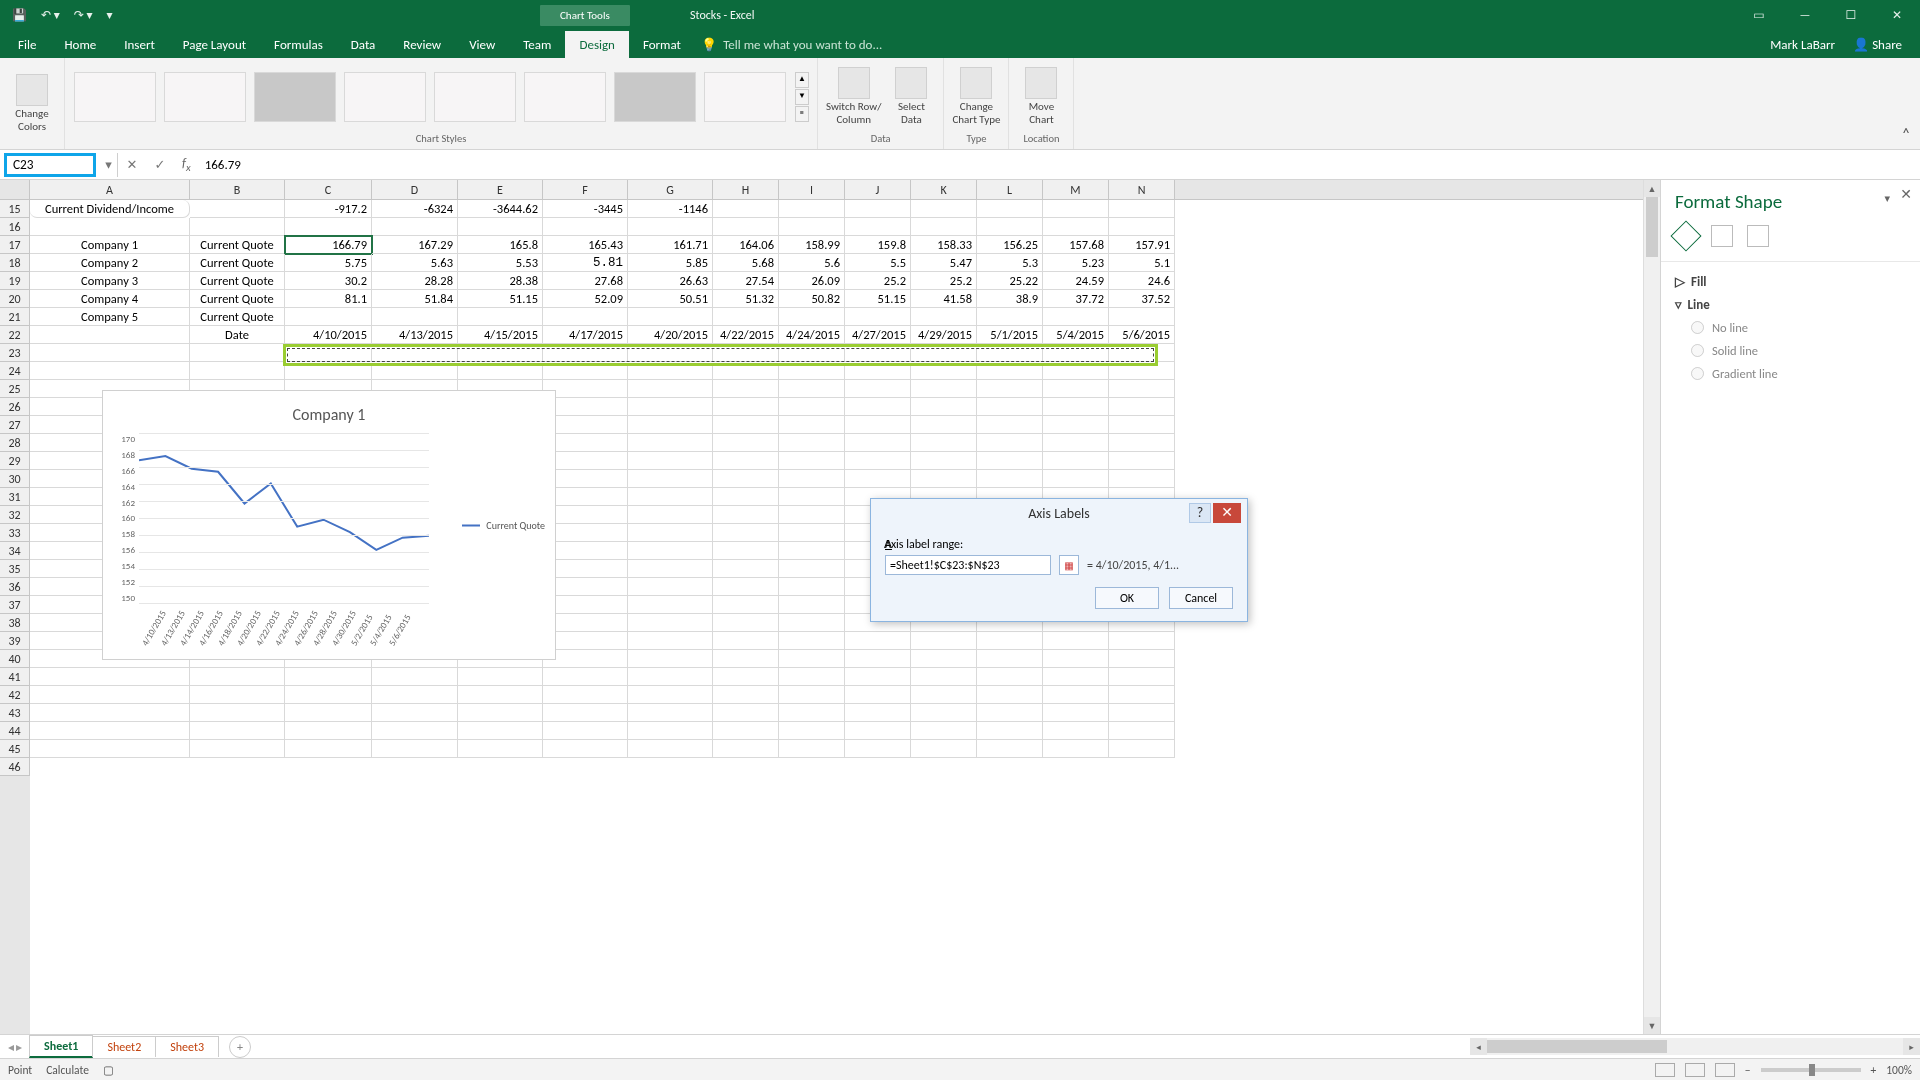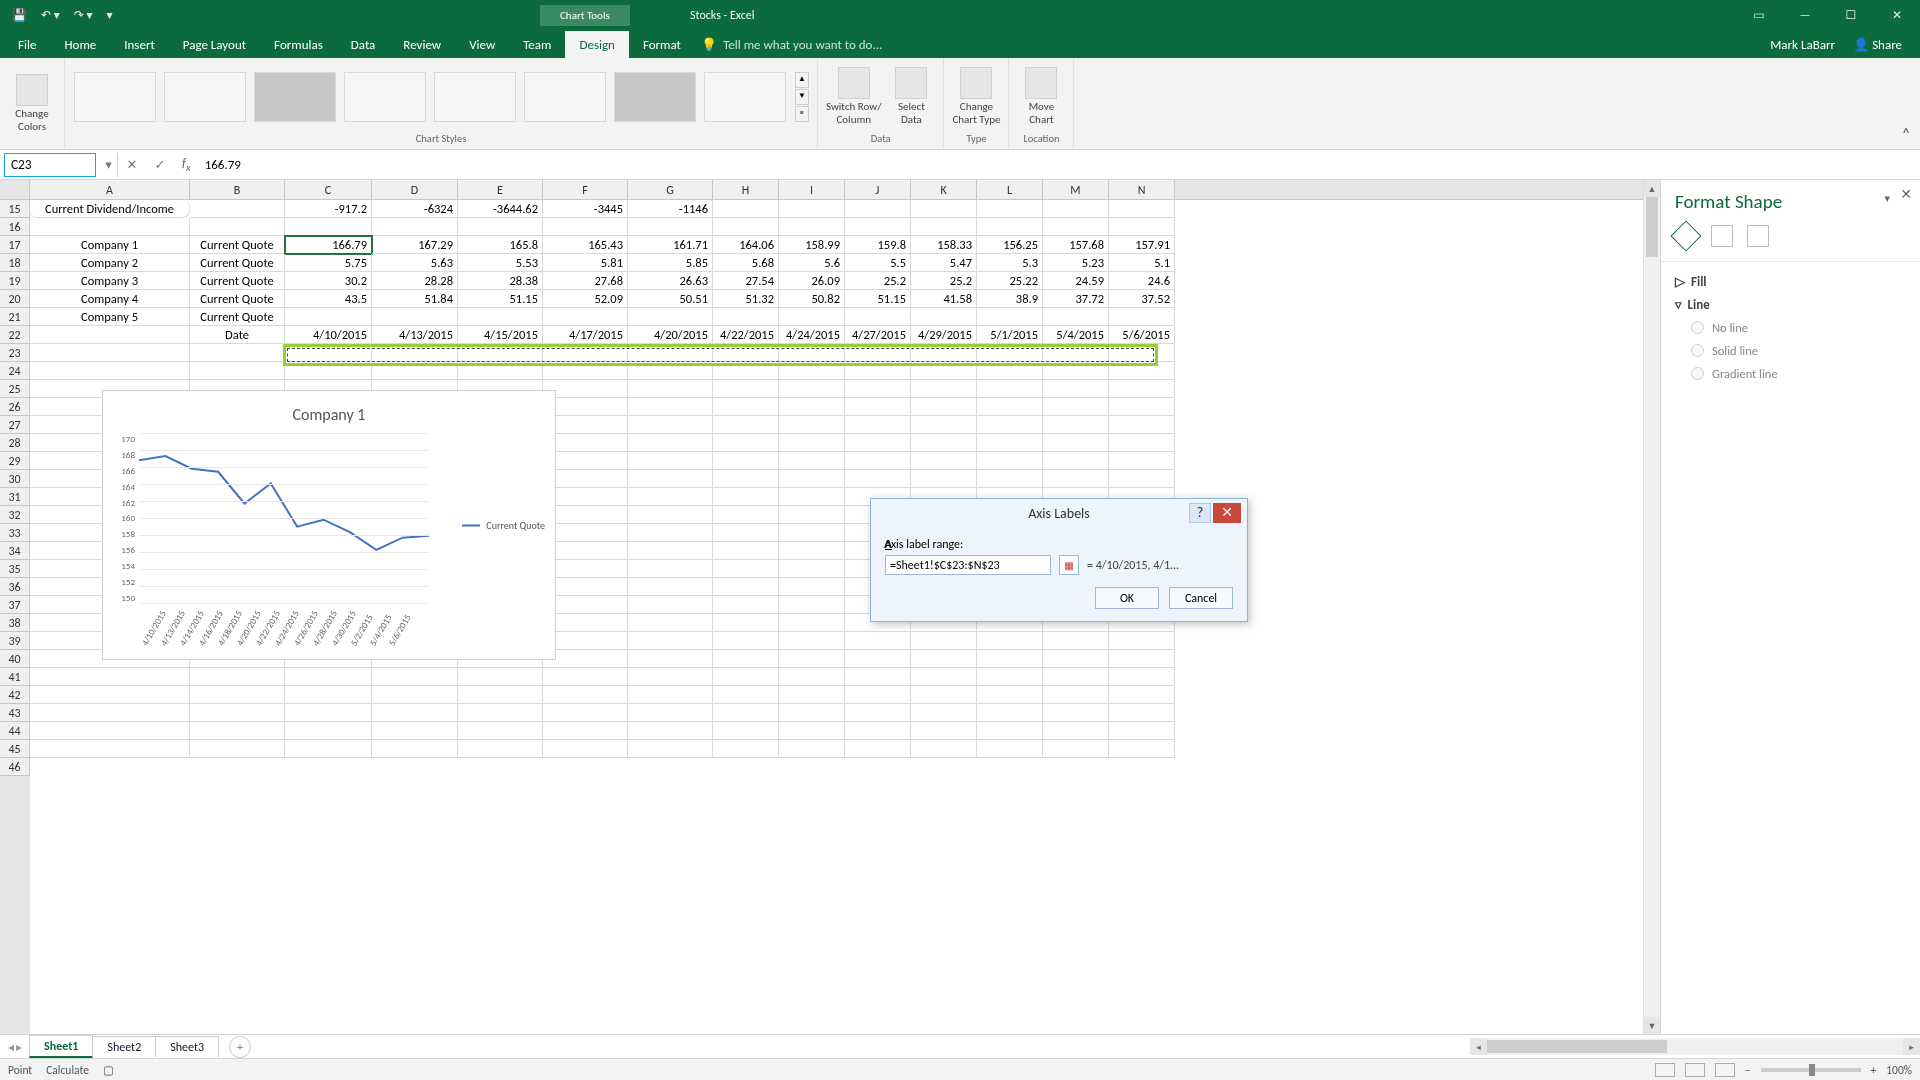--- a/index.html
+++ b/index.html
@@ -28,21 +28,21 @@
 .rgroup .items { display: flex; gap: 6px; flex: 1; align-items: center; }
 .rgroup .label { font-size: 10.5px; color: #666; padding-bottom: 2px; }
 .rbtn { display: flex; flex-direction: column; align-items: center; font-size: 11px; color: #444; gap: 2px; min-width: 48px; text-align: center; line-height: 1.15; }
 .ricon { width: 32px; height: 32px; background: #e6e6e6; border: 1px solid #d0d0d0; }
 .chart-style-thumb { width: 82px; height: 50px; background: #f7f5f6; border: 1px solid #d9d9d9; display: inline-block; margin: 0 1px; }
 .chart-style-thumb.sel { background: #c8c8c8; }
 .ribbon-collapse { margin-left: auto; width: 28px; display: flex; align-items: flex-end; justify-content: center; padding-bottom: 6px; color: #555; }
 
 
 .fbar { height: 30px; border-bottom: 1px solid #d4d4d4; display: flex; align-items: center; font-size: 13px; }
-.namebox { width: 92px; border: 1px solid #0ea5e9; height: 24px; margin: 0 4px; padding: 2px 6px; }
+.namebox { width: 92px; border: 3px solid #0ea5e9; height: 24px; margin: 0 4px; padding: 2px 6px; }
 .namebox-dd { width: 18px; text-align: center; color: #777; border-right: 1px solid #cfcfcf; height: 24px; line-height: 24px; }
 .fbar .fx-btn { width: 28px; text-align: center; color: #777; }
 .fbar .fx-lbl { font-style: italic; color: #666; padding: 0 8px; }
 .fbar .formula { flex: 1; padding-left: 6px; }
 
 
 .main { display: flex; height: calc(1080px - 30px - 28px - 92px - 30px - 24px - 22px); }
 
 
 .gridwrap { flex: 1; position: relative; overflow: hidden; }
@@ -96,21 +96,21 @@
 .dialog label { display: block; margin-bottom: 4px; }
 .dialog .range-row { display: flex; align-items: center; gap: 8px; }
 .dialog input[type=text] { border: 1px solid #9cb8d9; padding: 2px 4px; font-size: 12px; }
 .dialog .rangebtn { width: 20px; height: 20px; border: 1px solid #9cb8d9; background: #fff; display: flex; align-items: center; justify-content: center; font-size: 10px; color: #c33; }
 .dialog .dbtns { display: flex; justify-content: flex-end; gap: 10px; margin-top: 12px; }
 .dialog .dbtns button { width: 64px; height: 22px; background: #f6f9fd; border: 1px solid #9cb8d9; font-size: 12px; }
 
 
 .sheettabs { height: 24px; background: #fff; border-top: 1px solid #d4d4d4; display: flex; align-items: center; font-size: 12px; position: relative; }
 .sheettabs .nav { padding: 0 8px; color: #999; display: flex; gap: 2px; }
-.sheettabs .stab { padding: 3px 14px; border: 1px solid #ccc; border-bottom: none; background: #fff; margin-left: -1px; color: #0f172a; }
+.sheettabs .stab { padding: 3px 14px; border: 1px solid #ccc; border-bottom: none; background: #fff; margin-left: -1px; color: #c2410c; }
 .sheettabs .stab.active { border-bottom: 2px solid #0c6b3d; font-weight: 600; color: #0c6b3d; background: #fff; }
 .sheettabs .addtab { width: 22px; height: 22px; border: 1px solid #ccc; border-radius: 50%; text-align: center; line-height: 20px; color: #888; margin-left: 10px; }
 .sheettabs .hscroll { margin-left: auto; display: flex; align-items: center; width: 450px; }
 .sheettabs .hscroll .arrow { width: 17px; height: 17px; background: #e6e6e6; text-align: center; font-size: 9px; line-height: 17px; color: #666; }
 .sheettabs .hscroll .track { flex: 1; height: 17px; background: #f0f0f0; position: relative; }
 .sheettabs .hscroll .thumb { position: absolute; left: 0; width: 180px; top: 2px; bottom: 2px; background: #cdcdcd; }
 
 
 .statusbar { height: 22px; background: #f3f3f3; border-top: 1px solid #d4d4d4; display: flex; align-items: center; font-size: 11.5px; color: #555; padding: 0 8px; gap: 14px; }
 .statusbar .right { margin-left: auto; display: flex; align-items: center; gap: 10px; }
@@ -336,21 +336,21 @@
           <div class="cell right" style="width: 66px;">156.25</div>
           <div class="cell right" style="width: 66px;">157.68</div>
           <div class="cell right" style="width: 66px;">157.91</div>
         </div>
         <div class="row">
           <div class="cell center" style="width: 160px;">Company 2</div>
           <div class="cell center" style="width: 95px;">Current Quote</div>
           <div class="cell right" style="width: 87px;">5.75</div>
           <div class="cell right" style="width: 86px;">5.63</div>
           <div class="cell right" style="width: 85px;">5.53</div>
-          <div class="cell right" style="width: 85px;">5.81</div>
+          <div class="cell right" style="width: 85px; font-family: Liberation Mono, monospace;">5.81</div>
           <div class="cell right" style="width: 85px;">5.85</div>
           <div class="cell right" style="width: 66px;">5.68</div>
           <div class="cell right" style="width: 66px;">5.6</div>
           <div class="cell right" style="width: 66px;">5.5</div>
           <div class="cell right" style="width: 66px;">5.47</div>
           <div class="cell right" style="width: 66px;">5.3</div>
           <div class="cell right" style="width: 66px;">5.23</div>
           <div class="cell right" style="width: 66px;">5.1</div>
         </div>
         <div class="row">
@@ -365,21 +365,21 @@
           <div class="cell right" style="width: 66px;">26.09</div>
           <div class="cell right" style="width: 66px;">25.2</div>
           <div class="cell right" style="width: 66px;">25.2</div>
           <div class="cell right" style="width: 66px;">25.22</div>
           <div class="cell right" style="width: 66px;">24.59</div>
           <div class="cell right" style="width: 66px;">24.6</div>
         </div>
         <div class="row">
           <div class="cell center" style="width: 160px;">Company 4</div>
           <div class="cell center" style="width: 95px;">Current Quote</div>
-          <div class="cell right" style="width: 87px;">43.5</div>
+          <div class="cell right" style="width: 87px;">81.1</div>
           <div class="cell right" style="width: 86px;">51.84</div>
           <div class="cell right" style="width: 85px;">51.15</div>
           <div class="cell right" style="width: 85px;">52.09</div>
           <div class="cell right" style="width: 85px;">50.51</div>
           <div class="cell right" style="width: 66px;">51.32</div>
           <div class="cell right" style="width: 66px;">50.82</div>
           <div class="cell right" style="width: 66px;">51.15</div>
           <div class="cell right" style="width: 66px;">41.58</div>
           <div class="cell right" style="width: 66px;">38.9</div>
           <div class="cell right" style="width: 66px;">37.72</div>

